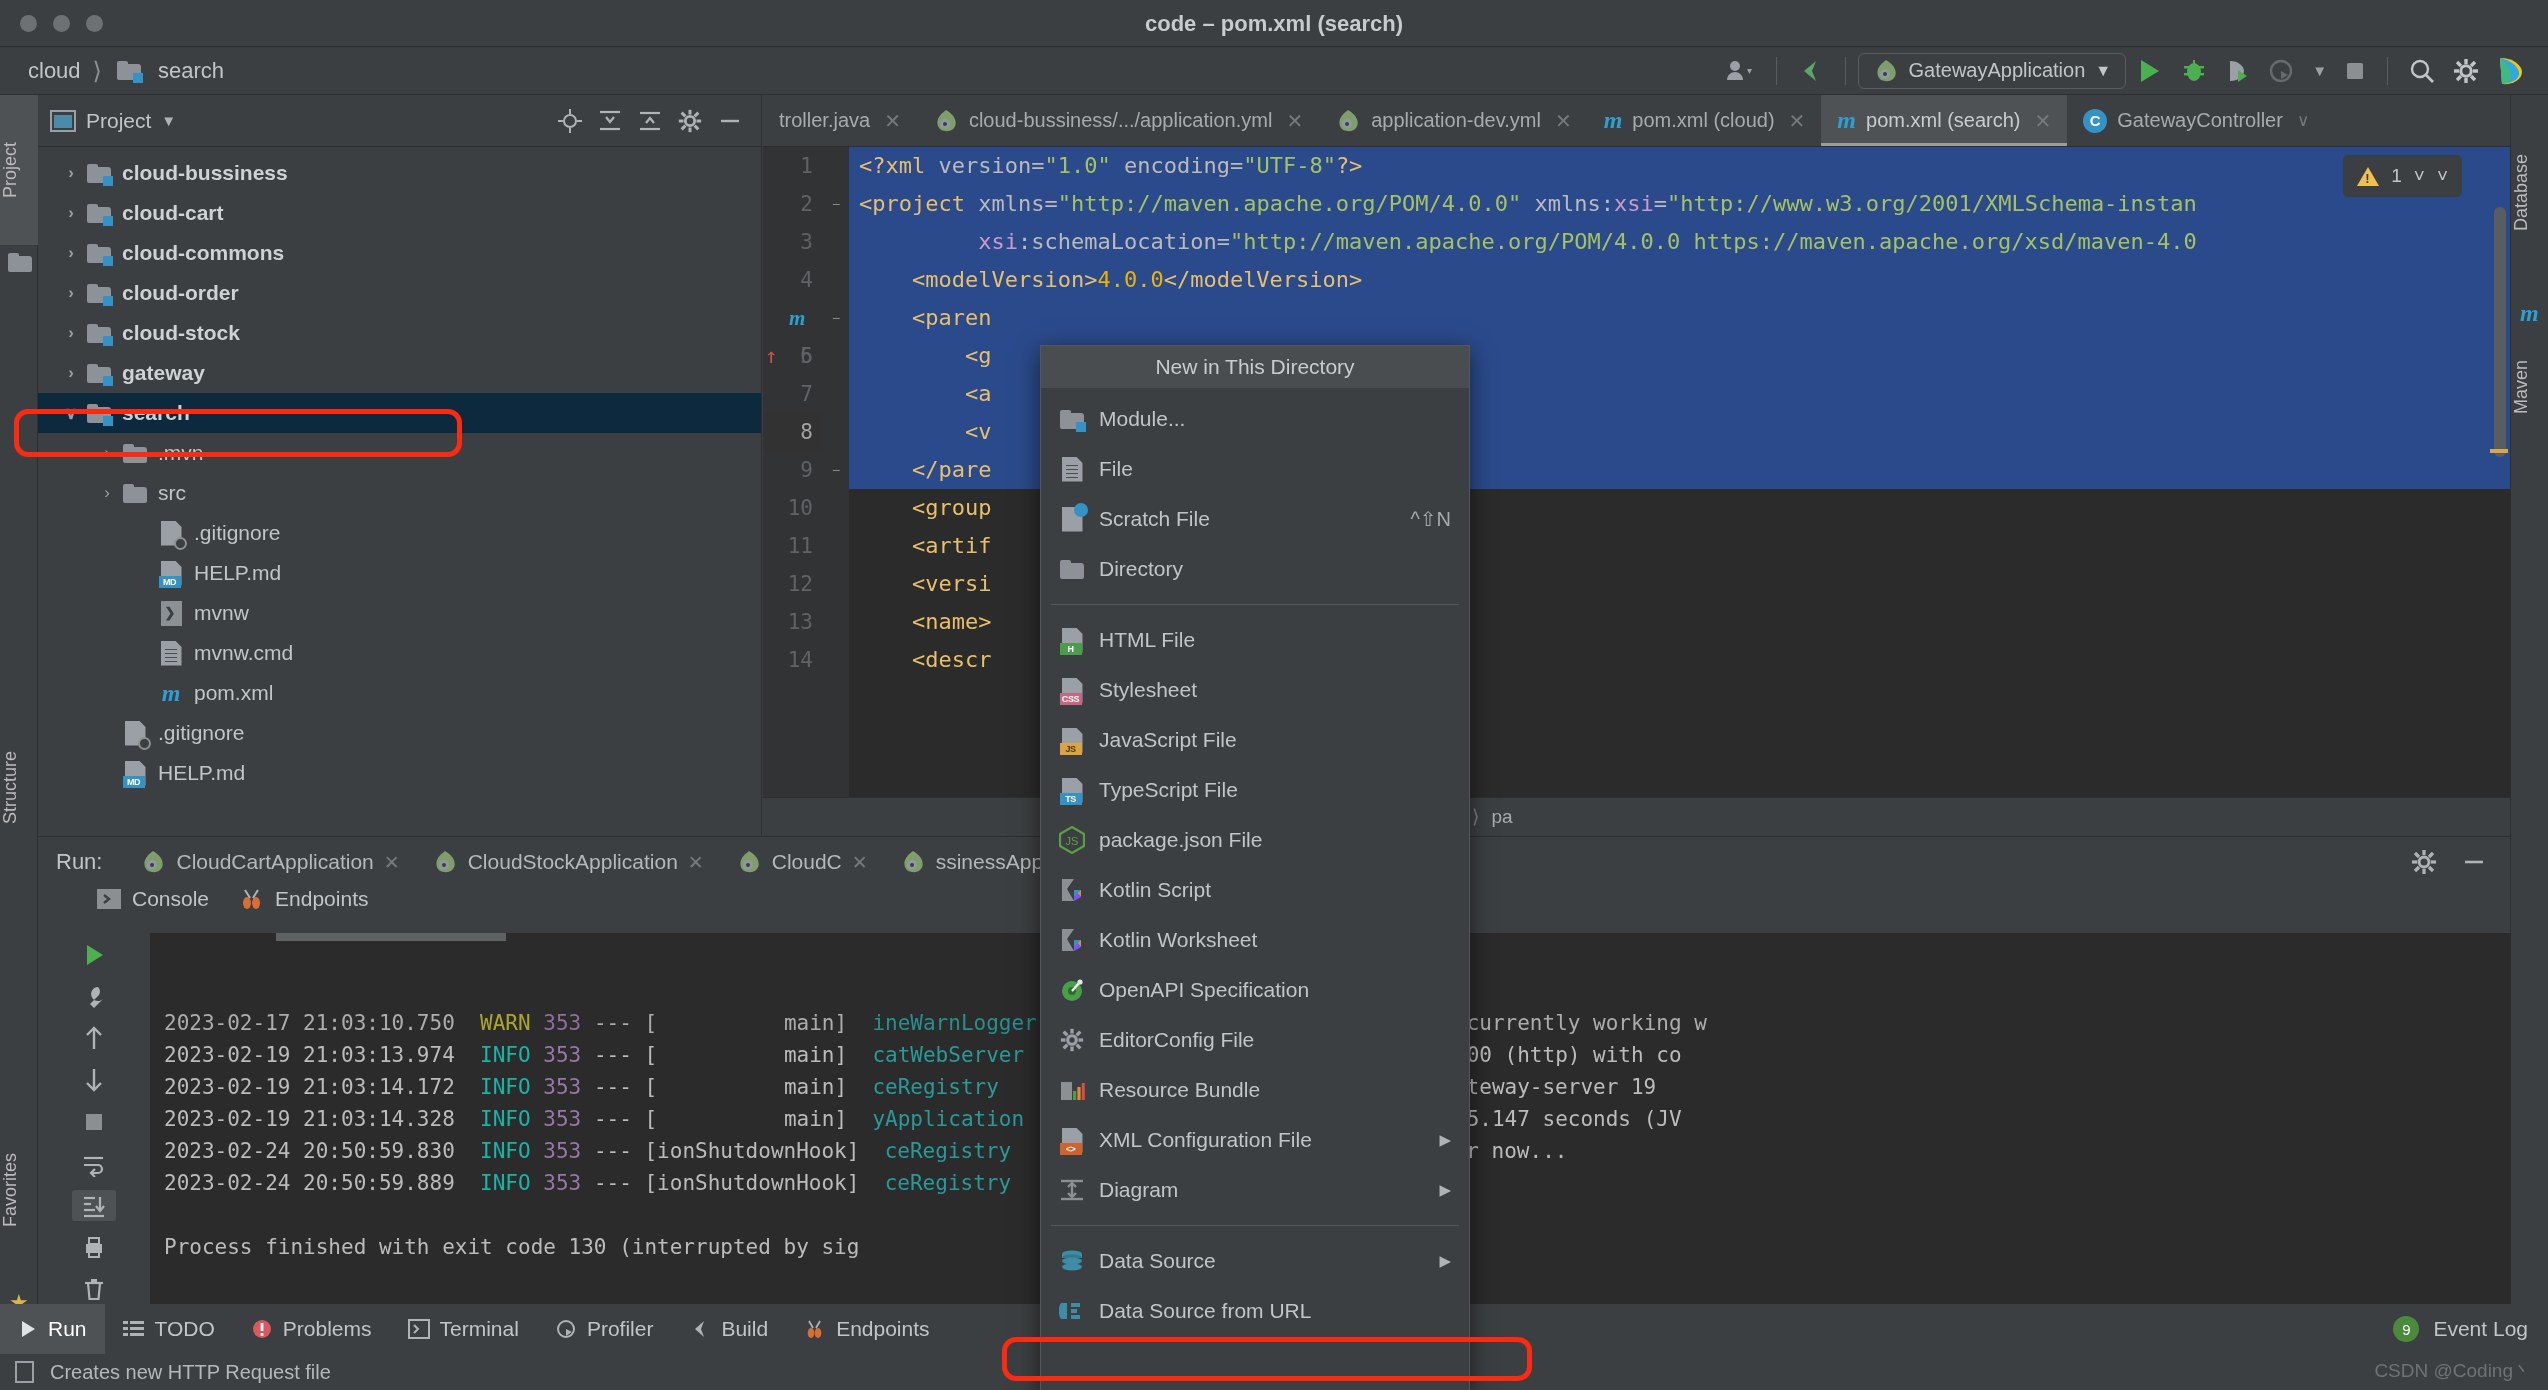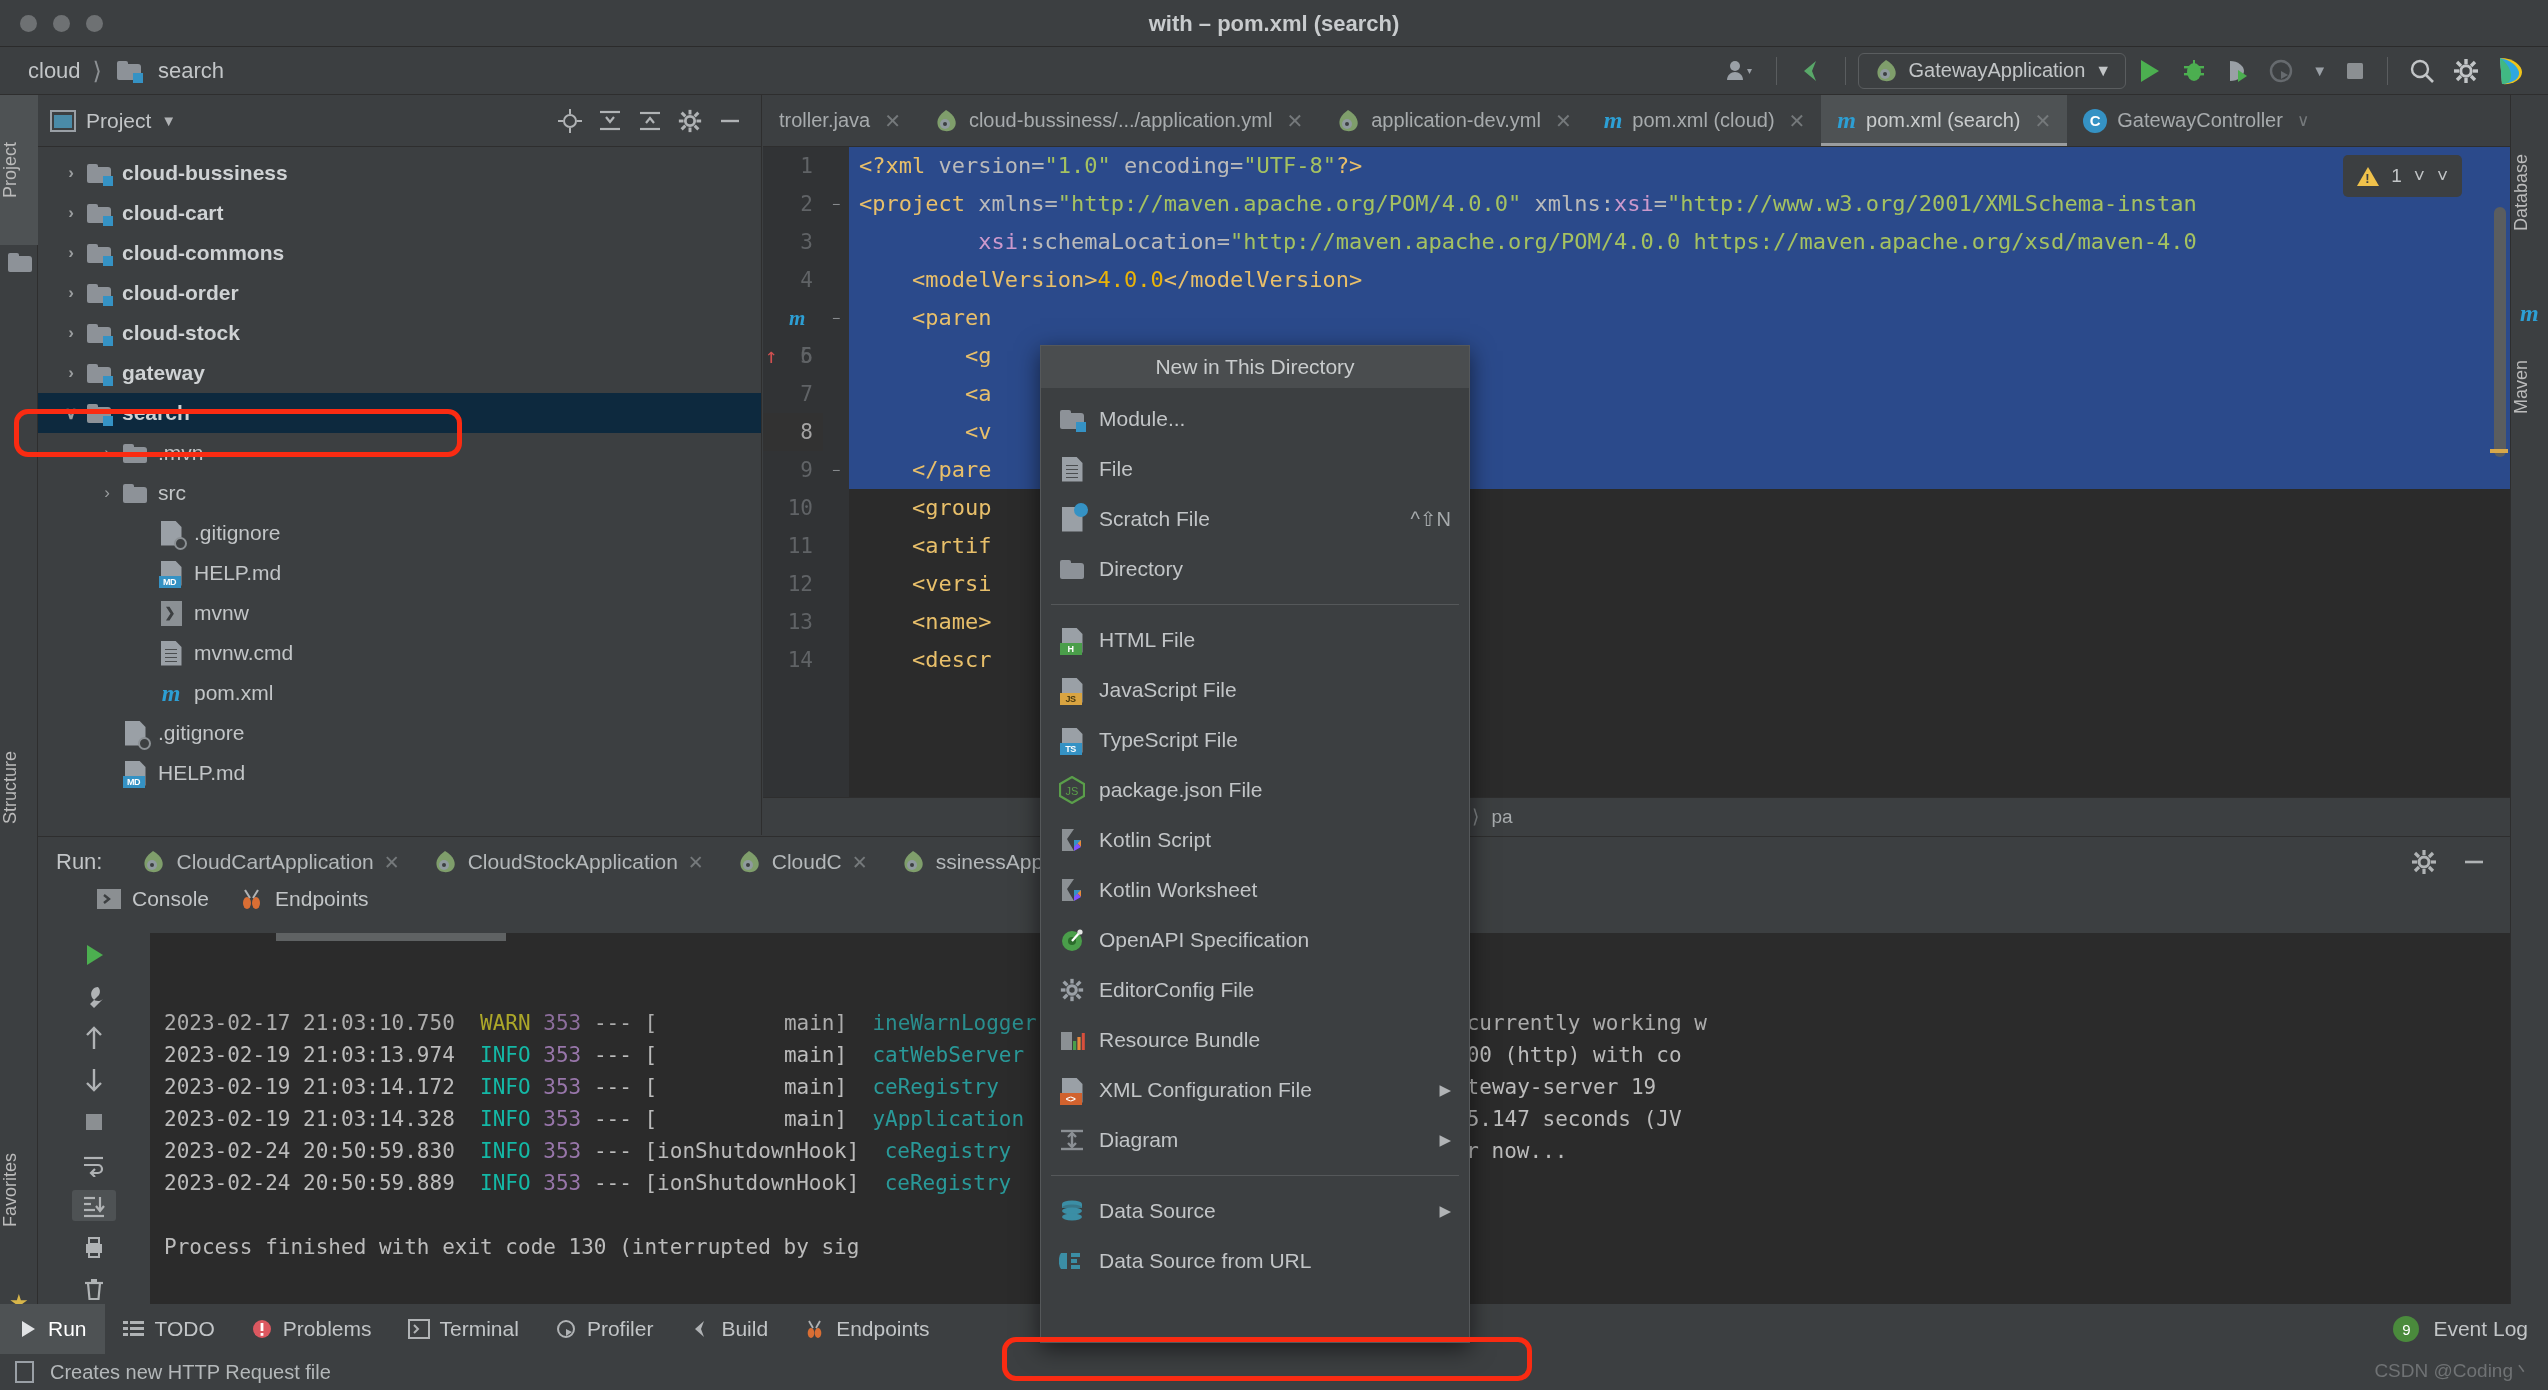--- a/index.html
+++ b/index.html
@@ -260,21 +260,21 @@
 <body>
 
 <div id="app">
 
   <div class="titlebar">
     <div class="traffic">
       <span></span>
       <span></span>
       <span></span>
     </div>
-    <div class="win-title">with – pom.xml (search)</div>
+    <div class="win-title">code – pom.xml (search)</div>
   </div>
 
   <div class="navbar">
     <div class="nav-left">
       <div class="crumb">
         <span>cloud</span>
         <span class="sep">⟩</span>
         <span class="ticon">
           <span class="folder">
               <span class="f-tab"></span>
@@ -1048,20 +1048,29 @@
                 <span class="pg"></span>
                 <span class="badge" style="background:#4a9e4a;color:#fff">H</span>
               </span>
             </span>
             <span>HTML File</span>
           </div>
           <div class="ctx-item">
             <span class="ctx-ico">
               <span class="fileicon">
                 <span class="pg"></span>
+                <span class="badge" style="background:#c9657f;color:#fff">CSS</span>
+              </span>
+            </span>
+            <span>Stylesheet</span>
+          </div>
+          <div class="ctx-item">
+            <span class="ctx-ico">
+              <span class="fileicon">
+                <span class="pg"></span>
                 <span class="badge" style="background:#d9a441;color:#4a3a10">JS</span>
               </span>
             </span>
             <span>JavaScript File</span>
           </div>
           <div class="ctx-item">
             <span class="ctx-ico">
               <span class="fileicon">
                 <span class="pg"></span>
                 <span class="badge" style="background:#3592c4;color:#fff">TS</span>

